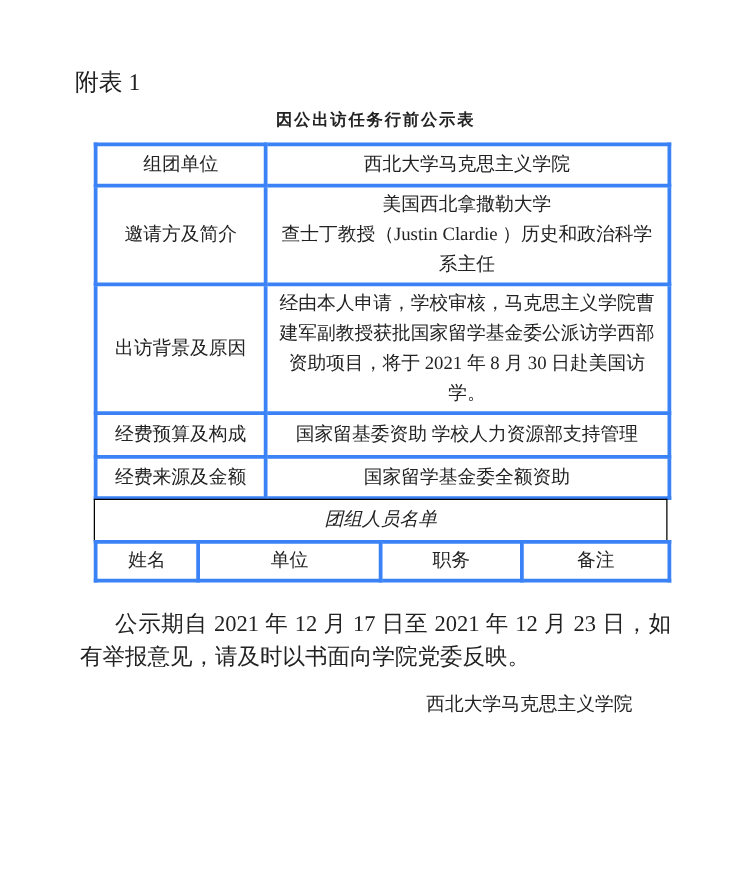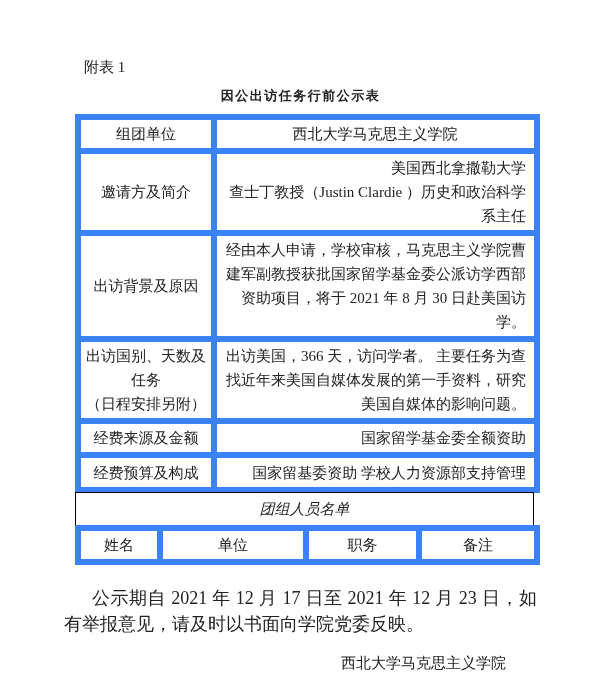--- a/index.html
+++ b/index.html
@@ -13,55 +13,55 @@
     font-family: "Liberation Serif", "DejaVu Serif", serif;
     color: #222222;
     overflow: hidden;
   }
   .page {
     position: relative;
     width: 601px;
     height: 697px;
   }
   .attachment-label {
-    margin: 58px 0 0 84px;
-    font-size: 15px;
+    margin: 58px 0 0 60px;
+    font-size: 19px;
     line-height: 18px;
   }
   .doc-title {
     margin-top: 9px;
     text-align: center;
     font-size: 13px;
     font-weight: bold;
     letter-spacing: 1.5px;
     line-height: 22px;
   }
   .tbl-wrap {
     margin: 7px 0 0 75px;
     width: 459px;
   }
   table {
     border-collapse: collapse;
     table-layout: fixed;
     width: 459px;
   }
   td {
-    border: 6px solid #3b82f6;
+    border: 3px solid #3b82f6;
     font-size: 15px;
     line-height: 24px;
     vertical-align: middle;
     overflow: hidden;
   }
   .label-cell {
     text-align: center;
     padding: 2px 3px;
   }
   .value-cell {
     padding: 2px 8px 2px 7px;
-    text-align: right;
+    text-align: center;
   }
   .center { text-align: center; }
   .pre { white-space: pre-line; }
   .group-header {
     box-sizing: border-box;
     width: 459px;
     margin-top: -1px;
     border: 1px solid #000000;
     height: 34px;
     line-height: 32px;
@@ -115,32 +115,27 @@
         </tr>
         <tr style="height:51px">
           <td class="label-cell">邀请方及简介</td>
           <td class="value-cell pre">美国西北拿撒勒大学
 查士丁教授（Justin Clardie ）历史和政治科学系主任</td>
         </tr>
         <tr style="height:78px">
           <td class="label-cell">出访背景及原因</td>
           <td class="value-cell">经由本人申请，学校审核，马克思主义学院曹建军副教授获批国家留学基金委公派访学西部资助项目，将于 2021 年 8 月 30 日赴美国访学。</td>
         </tr>
-        <tr style="height:73px">
-          <td class="label-cell pre">出访国别、天数及任务
-（日程安排另附）</td>
-          <td class="value-cell">出访美国，366 天，访问学者。 主要任务为查找近年来美国自媒体发展的第一手资料，研究美国自媒体的影响问题。</td>
+        <tr style="height:35px">
+          <td class="label-cell">经费预算及构成</td>
+          <td class="value-cell">国家留基委资助 学校人力资源部支持管理</td>
         </tr>
         <tr style="height:33px">
           <td class="label-cell">经费来源及金额</td>
           <td class="value-cell">国家留学基金委全额资助</td>
-        </tr>
-        <tr style="height:35px">
-          <td class="label-cell">经费预算及构成</td>
-          <td class="value-cell">国家留基委资助 学校人力资源部支持管理</td>
         </tr>
       </tbody>
     </table>
 
     <div class="group-header">团组人员名单</div>
 
     <table class="personnel">
       <colgroup>
           <col style="width:82px">
           <col style="width:146px">

